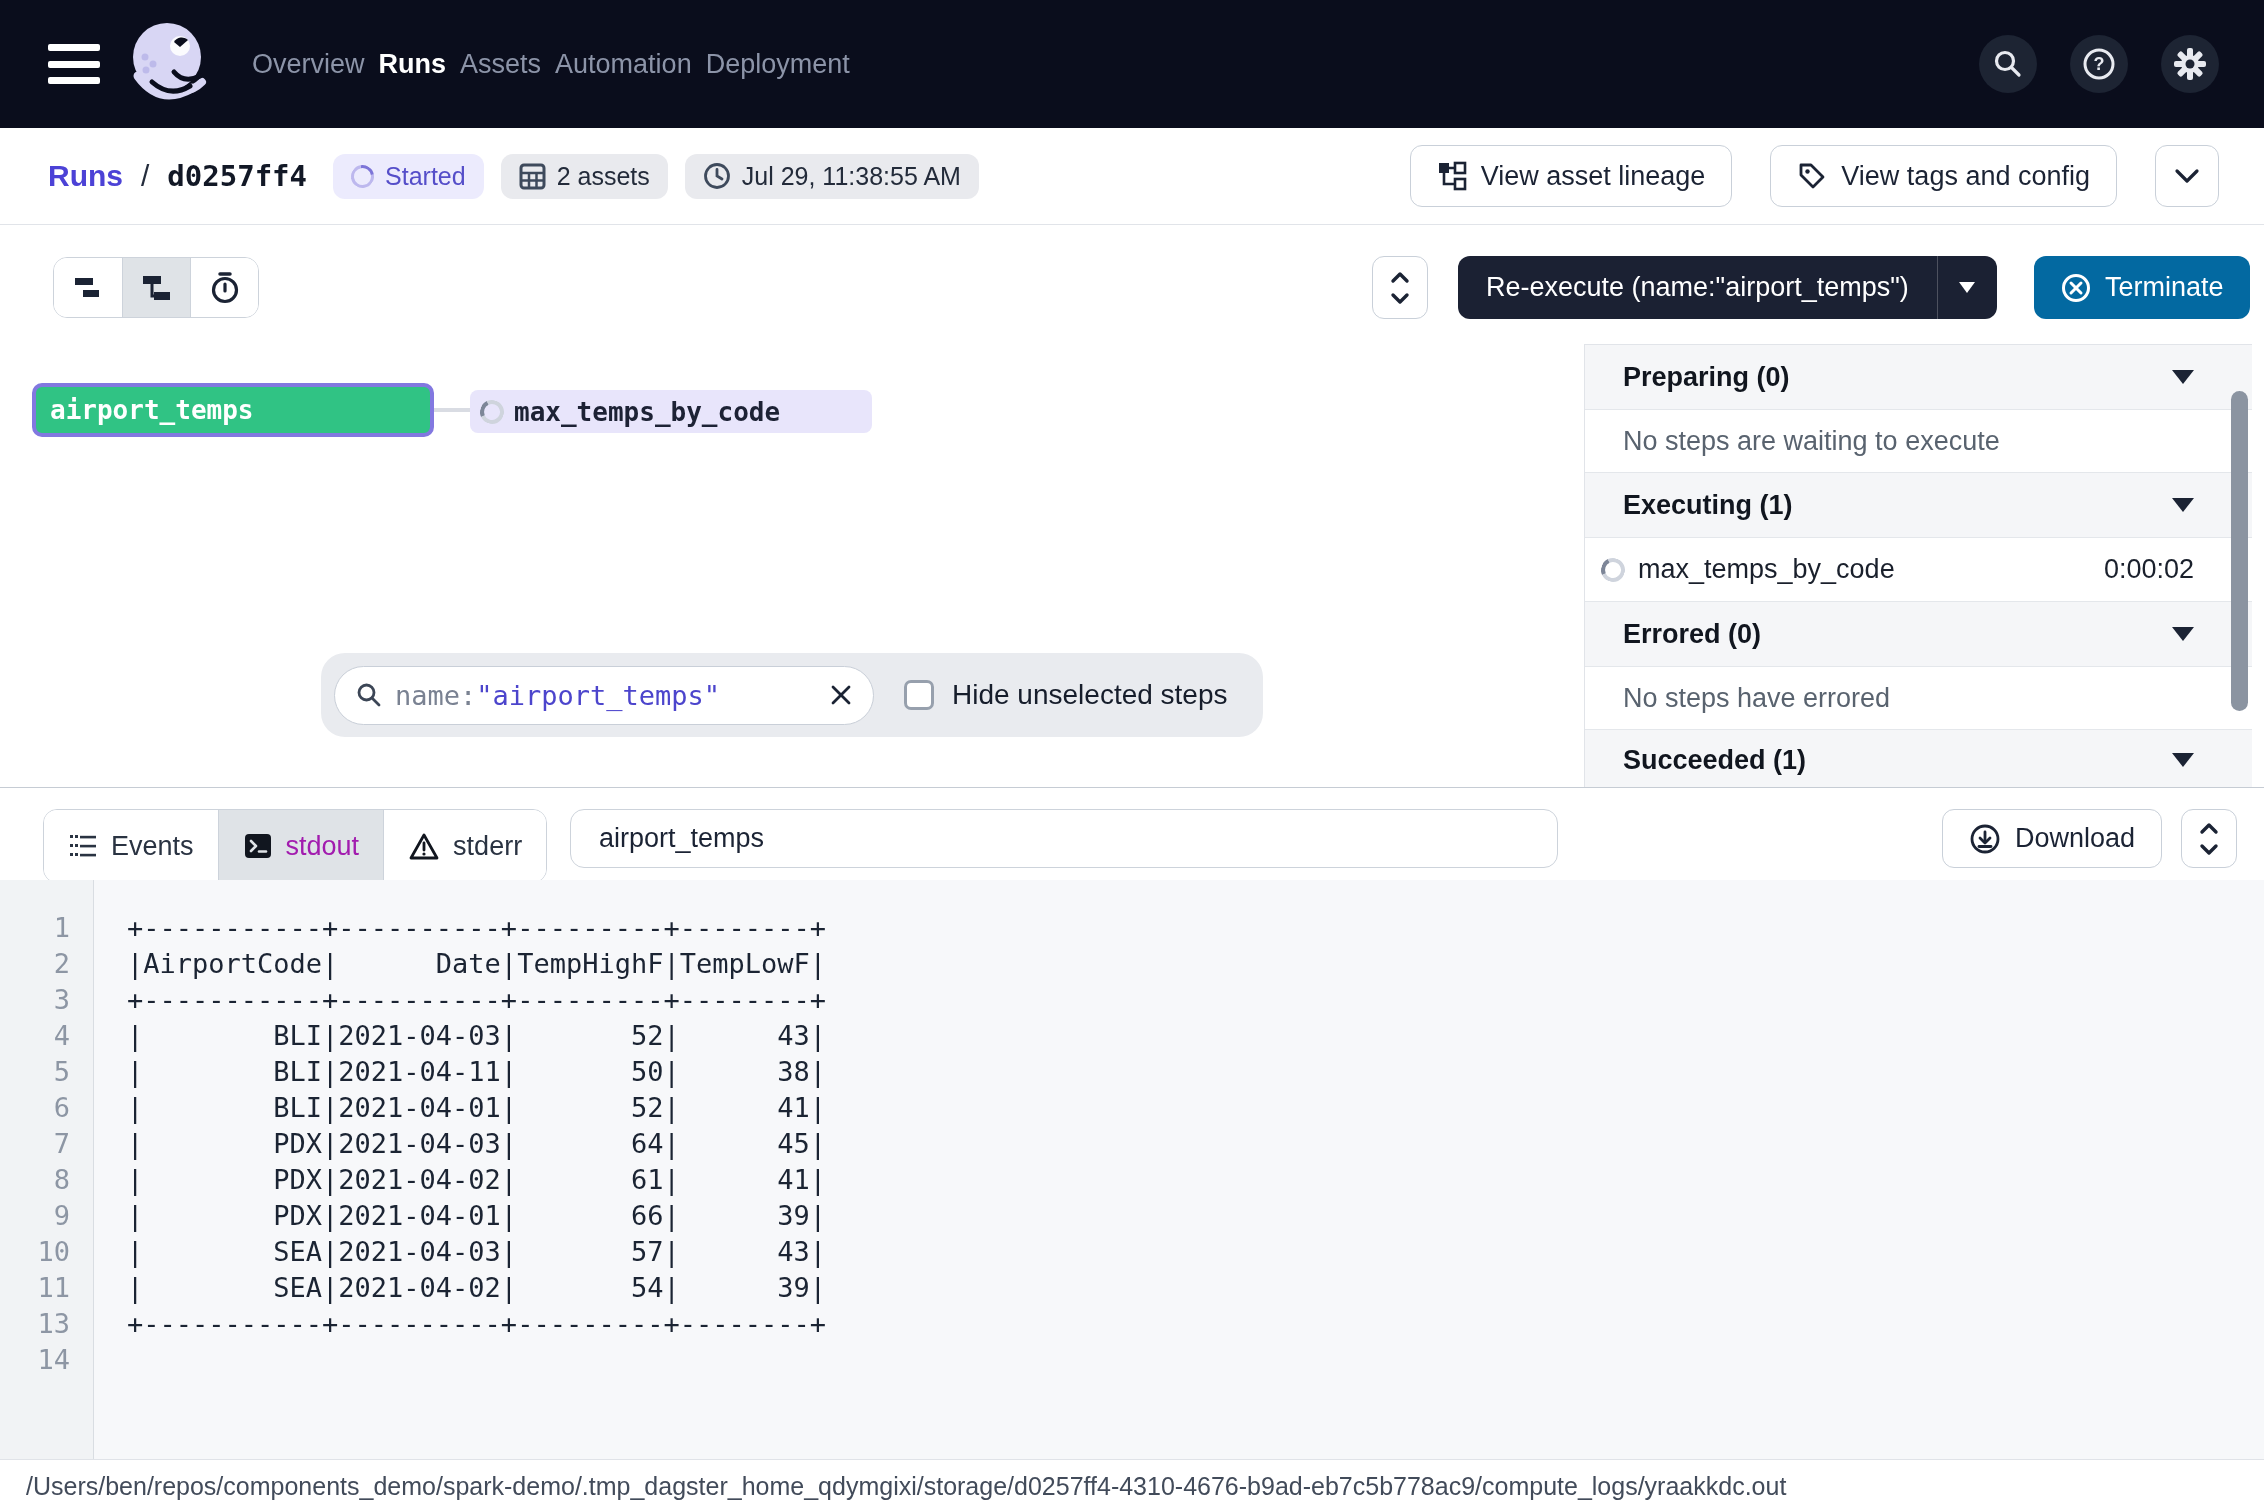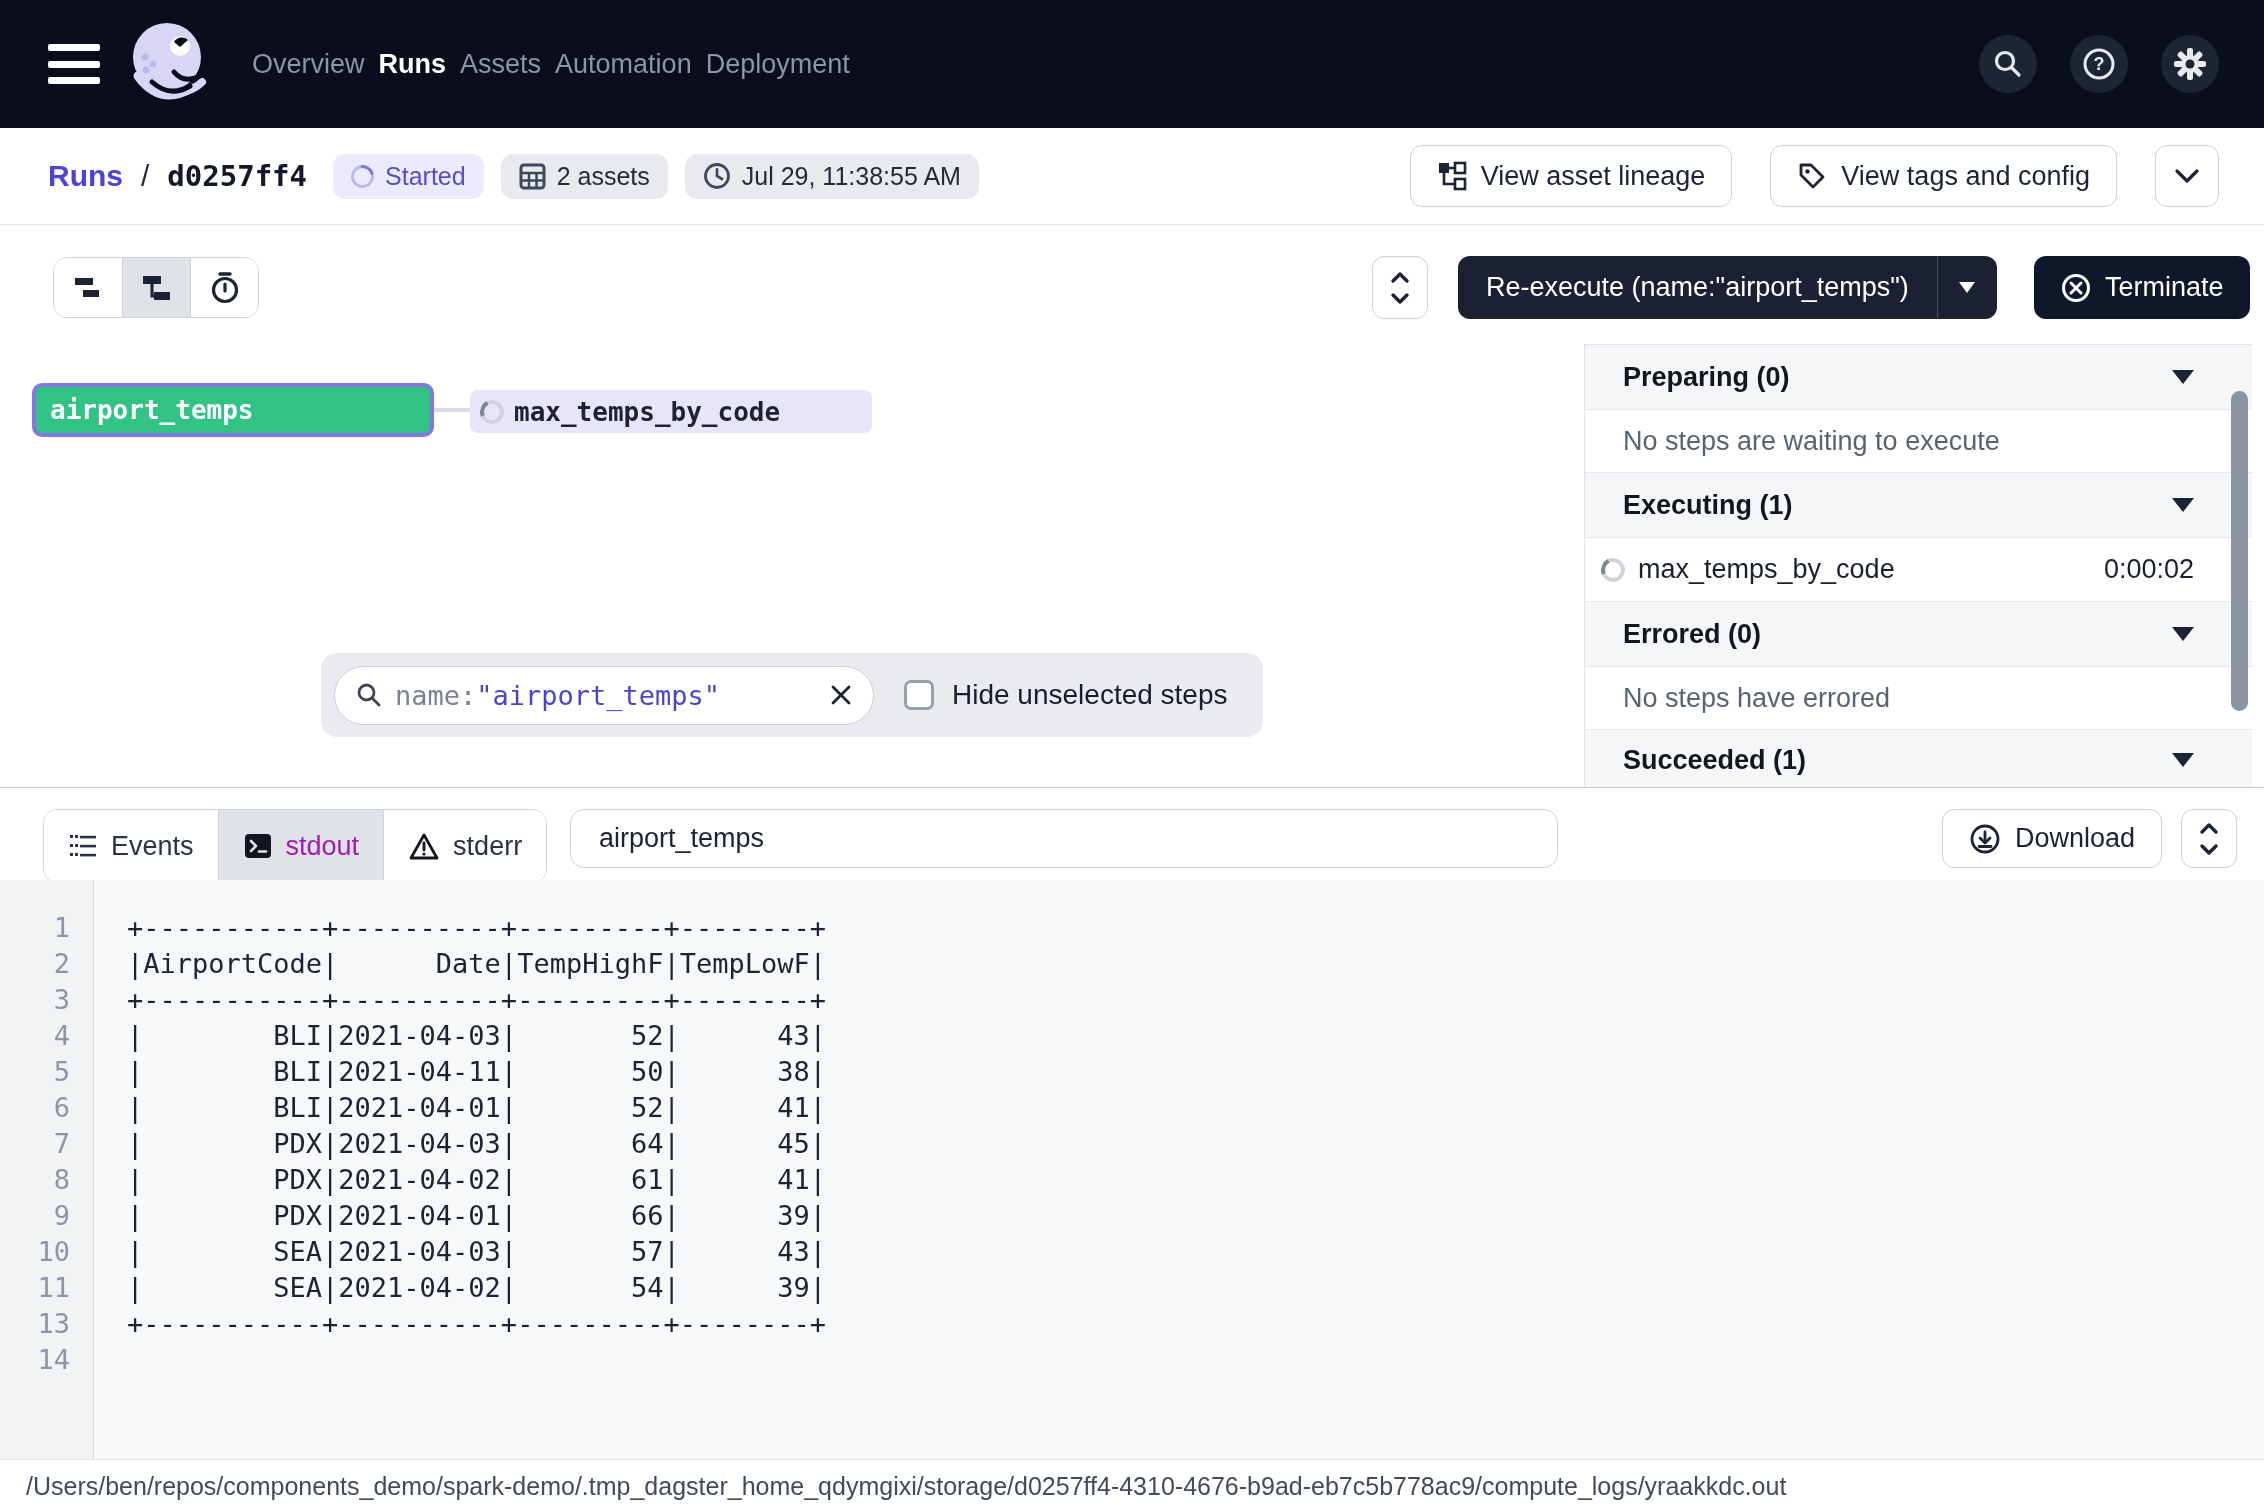--- a/index.html
+++ b/index.html
@@ -67,21 +67,21 @@
   #expander-top { position:absolute; left:1372px; top:31px; width:56px; height:63px; }
   #reexec {
     position:absolute; left:1458px; top:31px; height:63px; display:flex; align-items:center;
     background:#1B2133; border-radius:12px; color:#fff; cursor:pointer;
   }
   #reexec .label { padding:0 28px; font-size:27px; }
   #reexec .caret-zone { width:60px; align-self:stretch; display:flex; align-items:center; justify-content:center; border-left:1px solid rgba(255,255,255,0.22); }
   .caret-down { width:0; height:0; border-left:10px solid transparent; border-right:10px solid transparent; border-top:13px solid #fff; }
   #terminate {
     position:absolute; left:2034px; top:31px; height:63px; padding:0 26px;
-    background:#0f172a; border-radius:12px; color:#fff; font-size:27px;
+    background:#0369a1; border-radius:12px; color:#fff; font-size:27px;
     display:flex; align-items:center; gap:13px; cursor:pointer;
   }
 
   
   #graph { position:absolute; top:340px; left:0; width:1584px; height:447px; background:#fff; }
   #node-airport {
     position:absolute; left:32px; top:43px; width:402px; height:54px;
     background:#30C384; border:4px solid #8278E0; border-radius:10px;
     display:flex; align-items:center; padding-left:14px;
     color:#fff; font-size:26px; font-weight:700; cursor:pointer;
@@ -93,21 +93,21 @@
     gap:10px; padding-left:10px; color:#1D2235; font-size:26px; font-weight:700; cursor:pointer;
   }
   .spin-ring-gray {
     width:24px; height:24px; border-radius:50%;
     border:4px solid #cfd4dd; border-top-color:#7d8698; transform:rotate(290deg); flex:none;
   }
 
   
   #filterbar {
     position:absolute; left:321px; top:653px; width:942px; height:84px;
-    background:#E9EBEF; border-radius:16px; display:flex; align-items:center; padding:0 13px;
+    background:#E9EBEF; border-radius:24px; display:flex; align-items:center; padding:0 13px;
   }
   #filter-input {
     width:540px; height:59px; background:#fff; border:1px solid #C9CFD8; border-radius:30px;
     display:flex; align-items:center; padding:0 20px; gap:12px;
   }
   #filter-input .q { flex:1; font-size:27px; display:flex; }
   #filter-input .q .pfx { color:#7A8292; }
   #filter-input .q .val { color:#4C45CC; }
   #filter-check { display:flex; align-items:center; gap:18px; margin-left:30px; cursor:pointer; }
   #checkbox { width:30px; height:30px; border:3px solid #97A0AD; border-radius:7px; background:#fff; }

